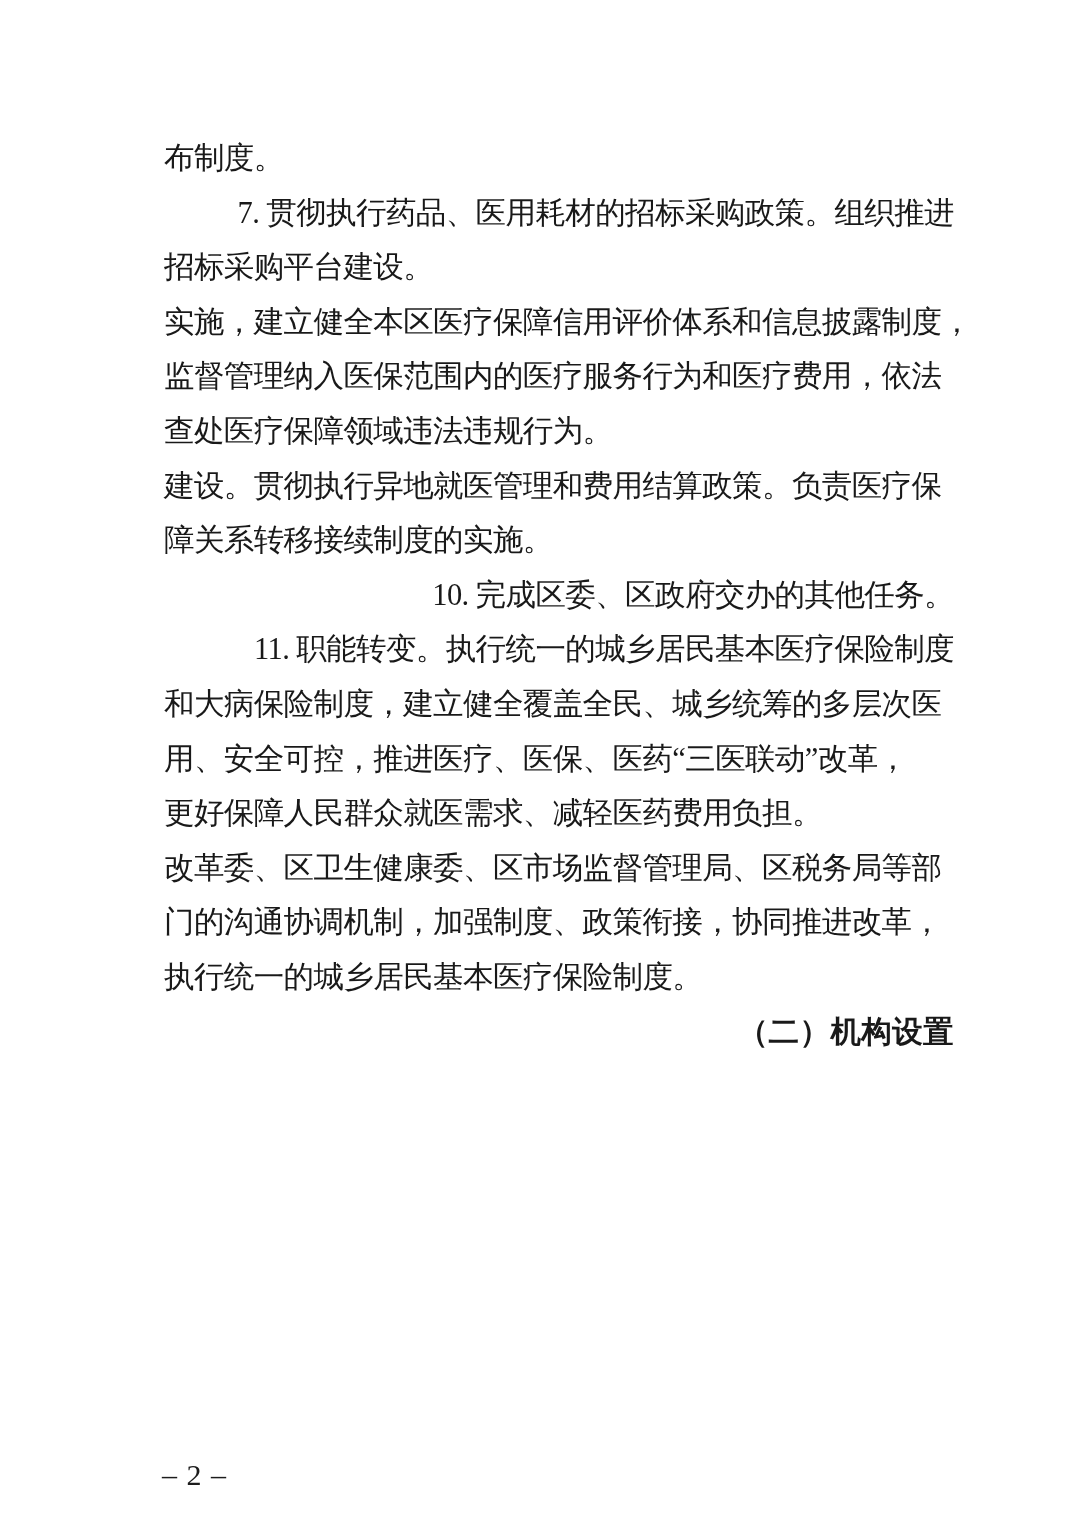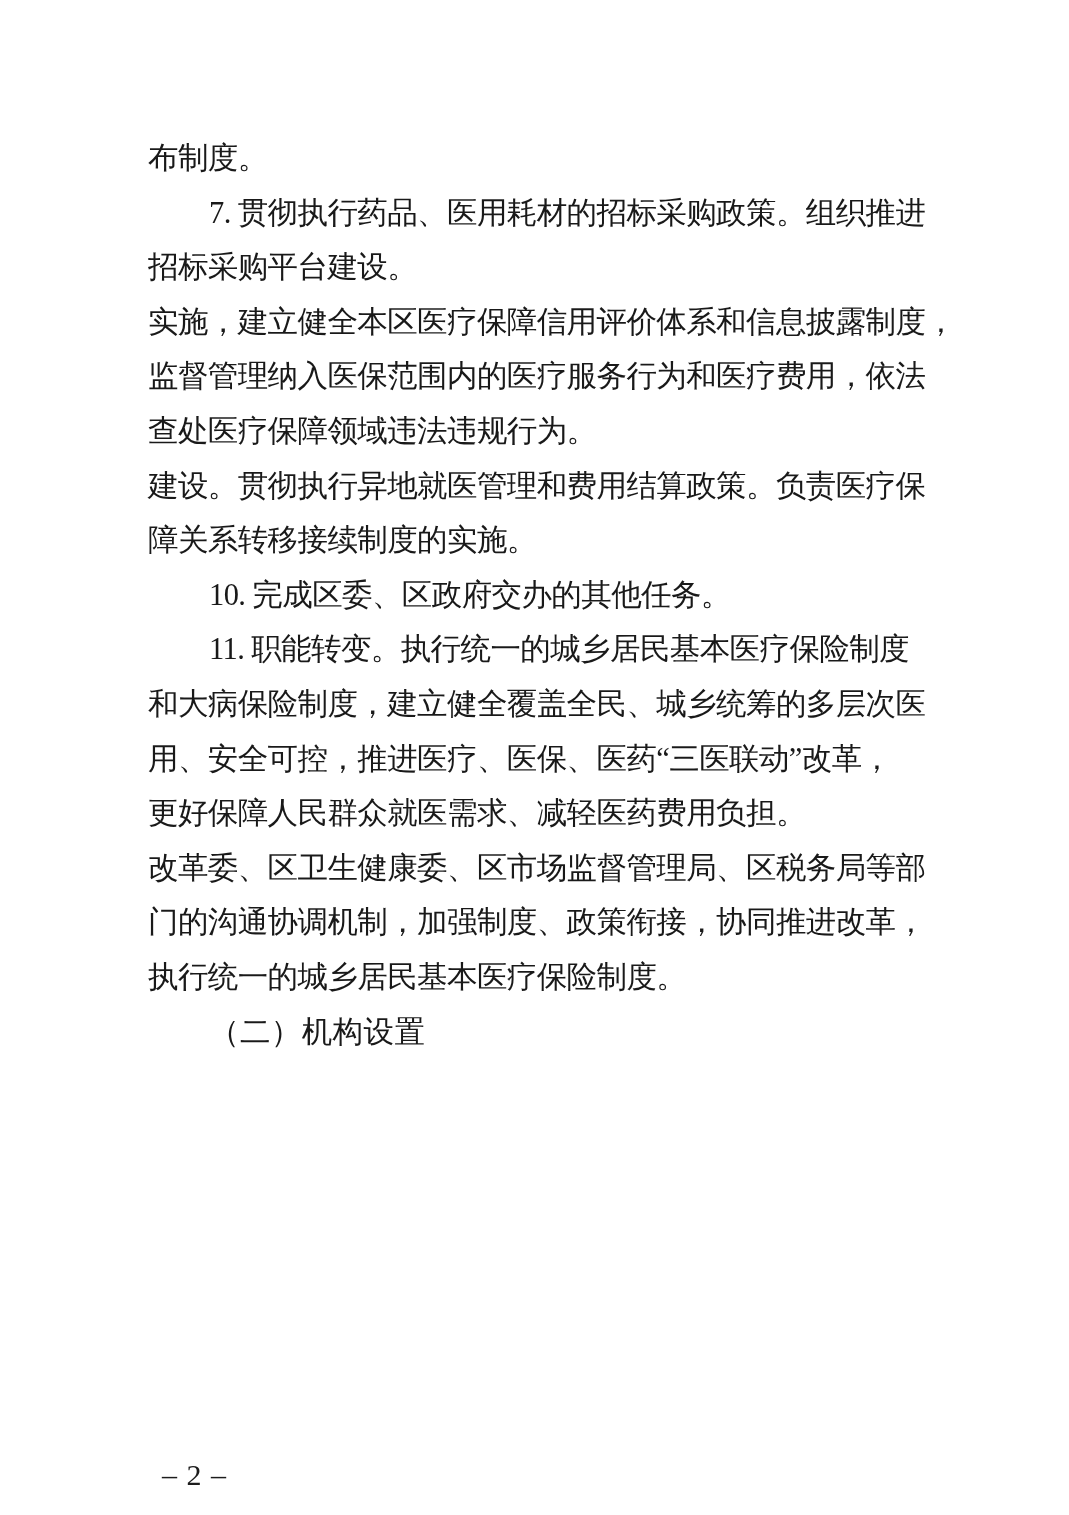--- a/index.html
+++ b/index.html
@@ -11,37 +11,38 @@
     position: relative;
     width: 1069px;
     height: 1515px;
     background: #ffffff;
     overflow: hidden;
     font-family: "Liberation Serif", "DejaVu Serif", serif;
     color: #191919;
   }
   .doc-body {
     position: absolute;
-    left: 148px;
+    left: 164px;
     top: 131px;
     width: 790px;
   }
   .line {
     font-size: 30.5px;
     line-height: 54.6px;
     height: 54.6px;
     white-space: nowrap;
     letter-spacing: -0.6px;
     text-align: left;
   }
   .line.indent {
     padding-left: 61px;
+    text-align: right;
   }
   .line.heading {
-    font-weight: normal;
+    font-weight: bold;
     letter-spacing: 0.4px;
   }
   .page-footer {
     position: absolute;
     left: 162px;
     top: 1455px;
     font-size: 30px;
     line-height: 40px;
     letter-spacing: 1px;
     color: #1c1c1c;

